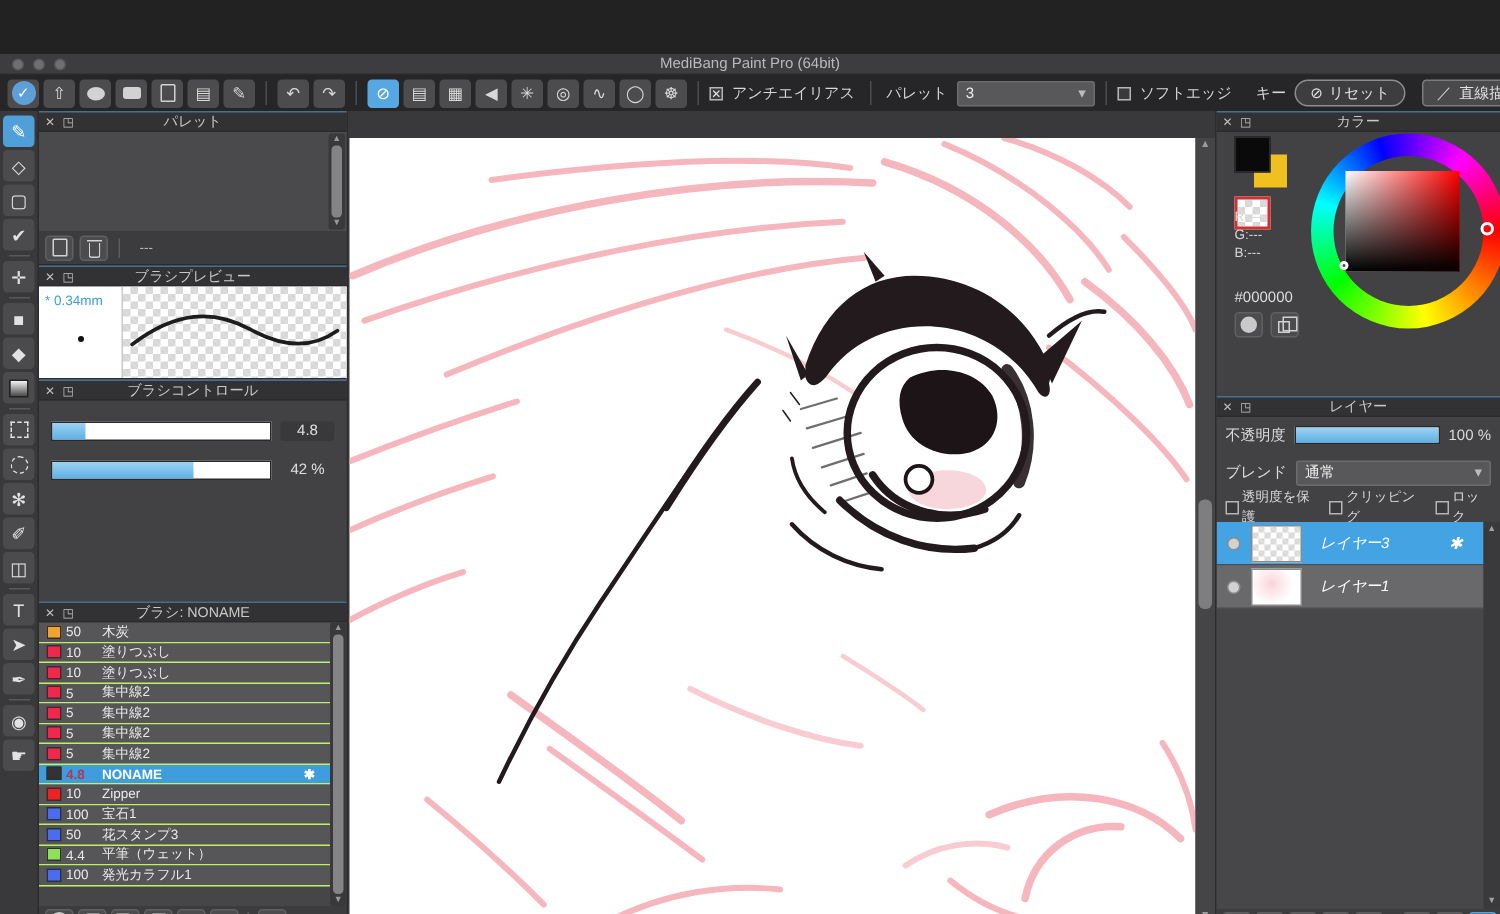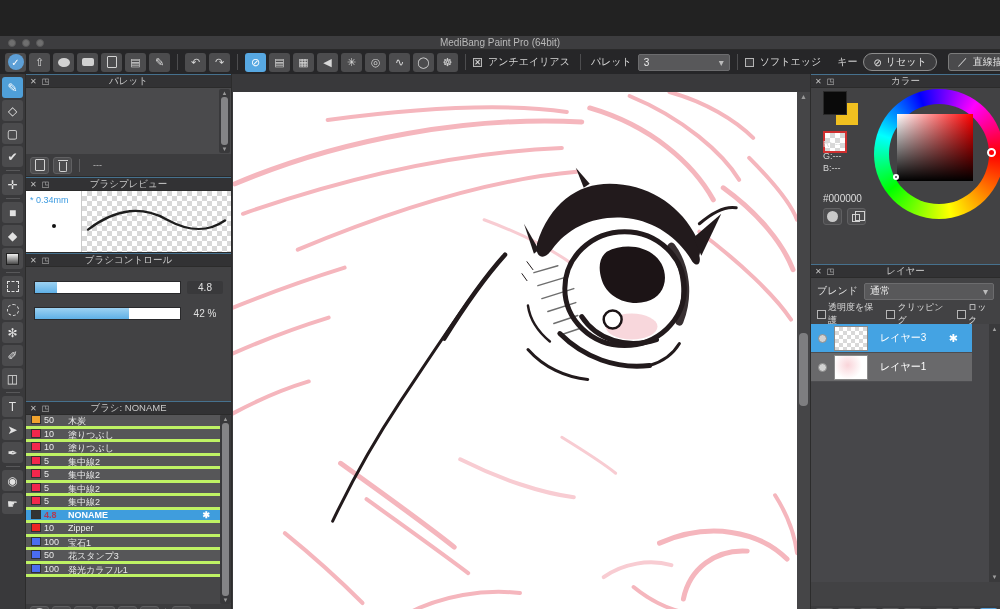--- a/index.html
+++ b/index.html
@@ -67,21 +67,21 @@
   .psize{position:absolute;left:4px;top:4px;color:#3d9be0;font-size:9px;}
   .pdot{position:absolute;left:26px;top:33px;width:4px;height:4px;background:#111;border-radius:50%;}
   .prevright{flex:1;position:relative;}
   .ctrlbody{height:134px;background:#424244;padding:14px 8px 0 8px;}
   .slider{display:flex;align-items:center;gap:6px;margin-bottom:13px;}
   .strack{flex:1;height:13px;background:#fff;border:1px solid #29292b;position:relative;}
   .sfill{position:absolute;left:0;top:0;bottom:0;background:linear-gradient(to bottom,#9dd2f2,#5fb0e6);}
   .sval{width:36px;text-align:center;font-size:10px;color:#e0e0e0;}
   .svalbox{background:#39393b;border-radius:2px;padding:1px 0;}
   .blist{position:relative;height:189px;background:#464648;padding-right:11px;overflow:hidden;}
-  .brow{height:13.5px;display:flex;align-items:flex-start;background:#565658;border-bottom:3px solid #bef264;padding:0 2px;font-size:9px;color:#eaeaea;}
+  .brow{height:13.5px;display:flex;align-items:center;background:#565658;border-bottom:1px solid #bef264;padding:0 2px;font-size:9px;color:#eaeaea;}
   .brow .bsw{width:10px;height:9px;margin:0 3px;border:1px solid #303032;flex:none;}
   .brow .bsz{width:24px;flex:none;}
   .brow .bnm{flex:1;white-space:nowrap;overflow:hidden;}
   .brow .bgear{display:none;color:#fff;font-size:9px;margin-right:8px;}
   .brow.selected{background:#3f9ddd;color:#fff;font-weight:bold;}
   .brow.selected .bgear{display:block;}
   .brow.selected .bsz{color:#b03a52;}
   .bfoot{height:21px;background:#3c3c3e;display:flex;align-items:center;gap:3px;padding:0 4px;}
   
   .canvaswrap{position:absolute;left:232px;top:38px;width:578px;bottom:19px;background:#39393b;}
@@ -108,21 +108,21 @@
   .wheel::after{content:"";position:absolute;inset:15px;background:#424244;border-radius:50%;}
   .svbox{position:absolute;left:86px;top:26px;width:76px;height:67px;background:linear-gradient(to bottom,rgba(0,0,0,0),#000),linear-gradient(to right,#fff,#f00);z-index:2;}
   .ringind{position:absolute;left:176px;top:60px;width:9px;height:9px;border:2px solid #fff;border-radius:50%;z-index:3;}
   .svind{position:absolute;left:82px;top:86px;width:6px;height:6px;border:2px solid #fff;border-radius:50%;z-index:3;}
   .lrow{display:flex;align-items:center;padding:0 6px;font-size:10px;color:#dcdcdc;}
   .oprow{height:24px;gap:6px;}
   .optrack{flex:1;height:12px;background:#fff;border:1px solid #29292b;position:relative;}
   .blendrow{height:26px;gap:6px;}
   .lchecks{height:20px;display:flex;align-items:center;gap:7px;font-size:9px;color:#d8d8d8;padding:0 6px;}
   .lchecks .ck{display:flex;align-items:center;gap:2px;}
-  .llist{position:relative;height:258px;background:#47474a;padding-right:28px;overflow:hidden;}
+  .llist{position:relative;height:258px;background:#47474a;padding-right:11px;overflow:hidden;font-style:italic;}
   .layerrow{height:29px;display:flex;align-items:center;background:#69696b;border-bottom:1px solid #4d4d50;}
   .layerrow.selected{background:#44a3e3;}
   .ldot{width:9px;height:9px;border-radius:50%;background:#d2d2d2;border:1px solid #8c8c8c;margin:0 7px;flex:none;}
   .lthumb{width:34px;height:25px;border:1px solid #8a8a8a;flex:none;}
   .lthumb.checker{background-size:8px 8px;background-position:0 0,4px 4px;}
   .lthumb.white{background:#fff radial-gradient(circle at 40% 40%,rgba(244,170,180,.5),rgba(255,255,255,0) 60%);}
   .lname{flex:1;margin-left:12px;font-size:10px;color:#fff;}
   .lgear{display:none;margin-right:14px;color:#fff;font-size:11px;}
   .layerrow.selected .lgear{display:block;}
   .lscroll{position:absolute;right:0;top:0;bottom:0;width:11px;background:#3a3a3c;display:flex;flex-direction:column;align-items:center;justify-content:space-between;font-size:6px;color:#a0a0a0;padding:2px 0;}
@@ -430,20 +430,26 @@
           <div class="brow">
             <span class="bsw" style="background: rgb(74, 108, 240);"></span>
             <span class="bsz">100</span>
             <span class="bnm">宝石1</span>
 
           </div>
           <div class="brow">
             <span class="bsw" style="background: rgb(74, 108, 240);"></span>
             <span class="bsz">50</span>
             <span class="bnm">花スタンプ3</span>
+
+          </div>
+          <div class="brow">
+            <span class="bsw" style="background: rgb(142, 224, 90);"></span>
+            <span class="bsz">4.4</span>
+            <span class="bnm">平筆（ウェット）</span>
 
           </div>
           <div class="brow">
             <span class="bsw" style="background: rgb(74, 108, 240);"></span>
             <span class="bsz">100</span>
             <span class="bnm">発光カラフル1</span>
 
           </div>
         </div>
       <div class="scrollv" style="top:0;bottom:0;right:0">
@@ -584,20 +590,27 @@
       <div class="svbox"></div>
       <div class="ringind"></div>
       <div class="svind"></div>
     </div>
 
     <div class="phead">
       <span class="hx">✕</span>
       <span class="hpop">◳</span>
       <span class="htitle">レイヤー</span>
     </div>
+    <div class="lrow oprow">
+      <span>不透明度</span>
+      <span class="optrack">
+          <span class="sfill" style="width:100%"></span>
+        </span>
+      <span>100 %</span>
+    </div>
     <div class="lrow blendrow">
       <span>ブレンド</span>
       <span class="dropdown" style="flex:1">
         <span>通常</span>
         <span style="color:#bbb">▾</span>
       </span>
     </div>
     <div class="lchecks">
       <span class="ck">
           <span class="cbx"></span>

